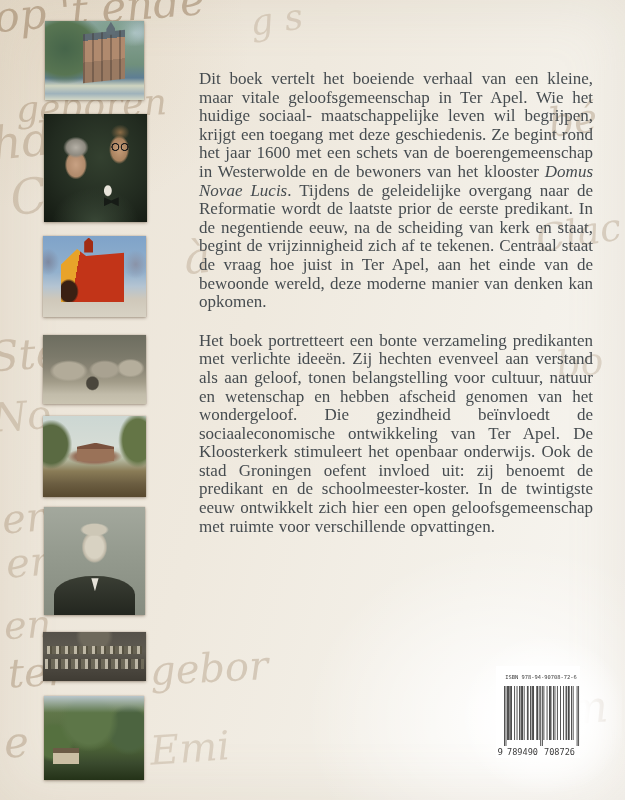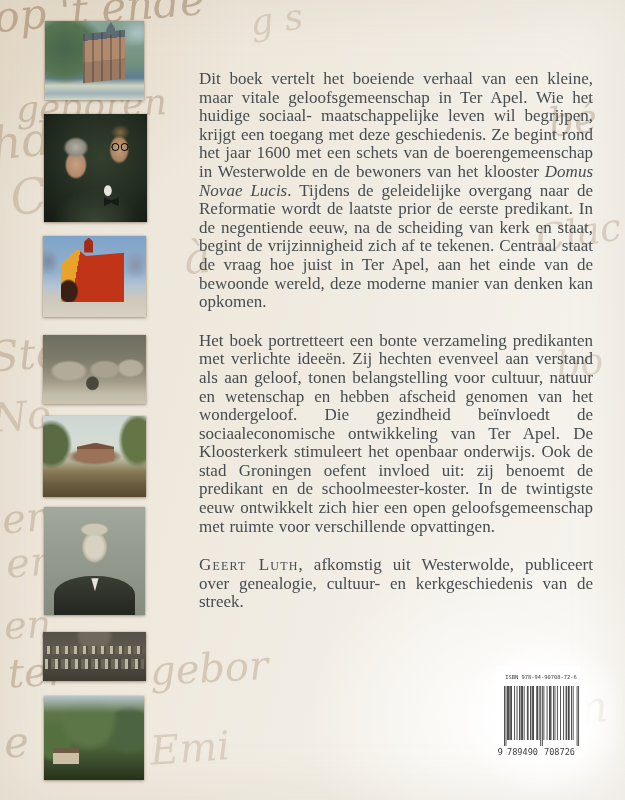--- a/index.html
+++ b/index.html
@@ -150,21 +150,20 @@
       <div class="thumb art-picnic" aria-label="sepia photo of group seated on grass" style="left: 43px; top: 335px; width: 103px; height: 69px;"></div>
       <div class="thumb art-monastery" aria-label="landscape painting with trees and monastery" style="left: 43px; top: 416px; width: 103px; height: 81px;"></div>
       <div class="thumb art-oldman" aria-label="black-and-white portrait photo of elderly man in suit" style="left: 44px; top: 507px; width: 101px; height: 108px;"></div>
       <div class="thumb art-groupphoto" aria-label="black-and-white formal group photograph" style="left: 43px; top: 632px; width: 103px; height: 49px;"></div>
       <div class="thumb art-trees" aria-label="dark green landscape painting with house among trees" style="left: 44px; top: 696px; width: 100px; height: 84px;"></div>
     </div>
 
   <div class="text-col">
     <p><span>Dit boek vertelt het boeiende verhaal van een kleine, maar vitale geloofsgemeenschap in Ter Apel. Wie het huidige sociaal- maatschappelijke leven wil begrijpen, krijgt een toegang met deze geschiedenis. Ze begint rond het jaar 1600 met een schets van de boerengemeenschap in Westerwolde en de bewoners van het klooster </span><i>Domus Novae Lucis</i><span>. Tijdens de geleidelijke overgang naar de Reformatie wordt de laatste prior de eerste predikant. In de negentiende eeuw, na de scheiding van kerk en staat, begint de vrijzinnigheid zich af te tekenen. Centraal staat de vraag hoe juist in Ter Apel, aan het einde van de bewoonde wereld, deze moderne manier van denken kan opkomen.</span></p>
     <p>Het boek portretteert een bonte verzameling predikanten met verlichte ideeën. Zij hechten evenveel aan verstand als aan geloof, tonen belangstelling voor cultuur, natuur en wetenschap en hebben afscheid genomen van het wondergeloof. Die gezindheid beïnvloedt de sociaaleconomische ontwikkeling van Ter Apel. De Kloosterkerk stimuleert het openbaar onderwijs. Ook de stad Groningen oefent invloed uit: zij benoemt de predikant en de schoolmeester-koster. In de twintigste eeuw ontwikkelt zich hier een open geloofsgemeenschap met ruimte voor verschillende opvattingen.</p>
-    <p class="bio"><span class="sc">Geert Luth</span><span>, afkomstig uit Westerwolde, publiceert over genealogie, cultuur- en kerkgeschiedenis van de streek.</span></p>
   </div>
 
   <div class="barcode-halo"></div>
   <div class="barcode" id="barcode">
       <svg viewBox="0 0 84 92" width="84" height="92">
         <rect x="0" y="0" width="84" height="92" fill="#ffffff"></rect>
         <rect x="8" y="20" width="0.79" height="60" fill="#262626"></rect>
         <rect x="9.58" y="20" width="0.79" height="60" fill="#262626"></rect>
         <rect x="11.16" y="20" width="0.79" height="54" fill="#262626"></rect>
         <rect x="11.95" y="20" width="0.79" height="54" fill="#262626"></rect>

